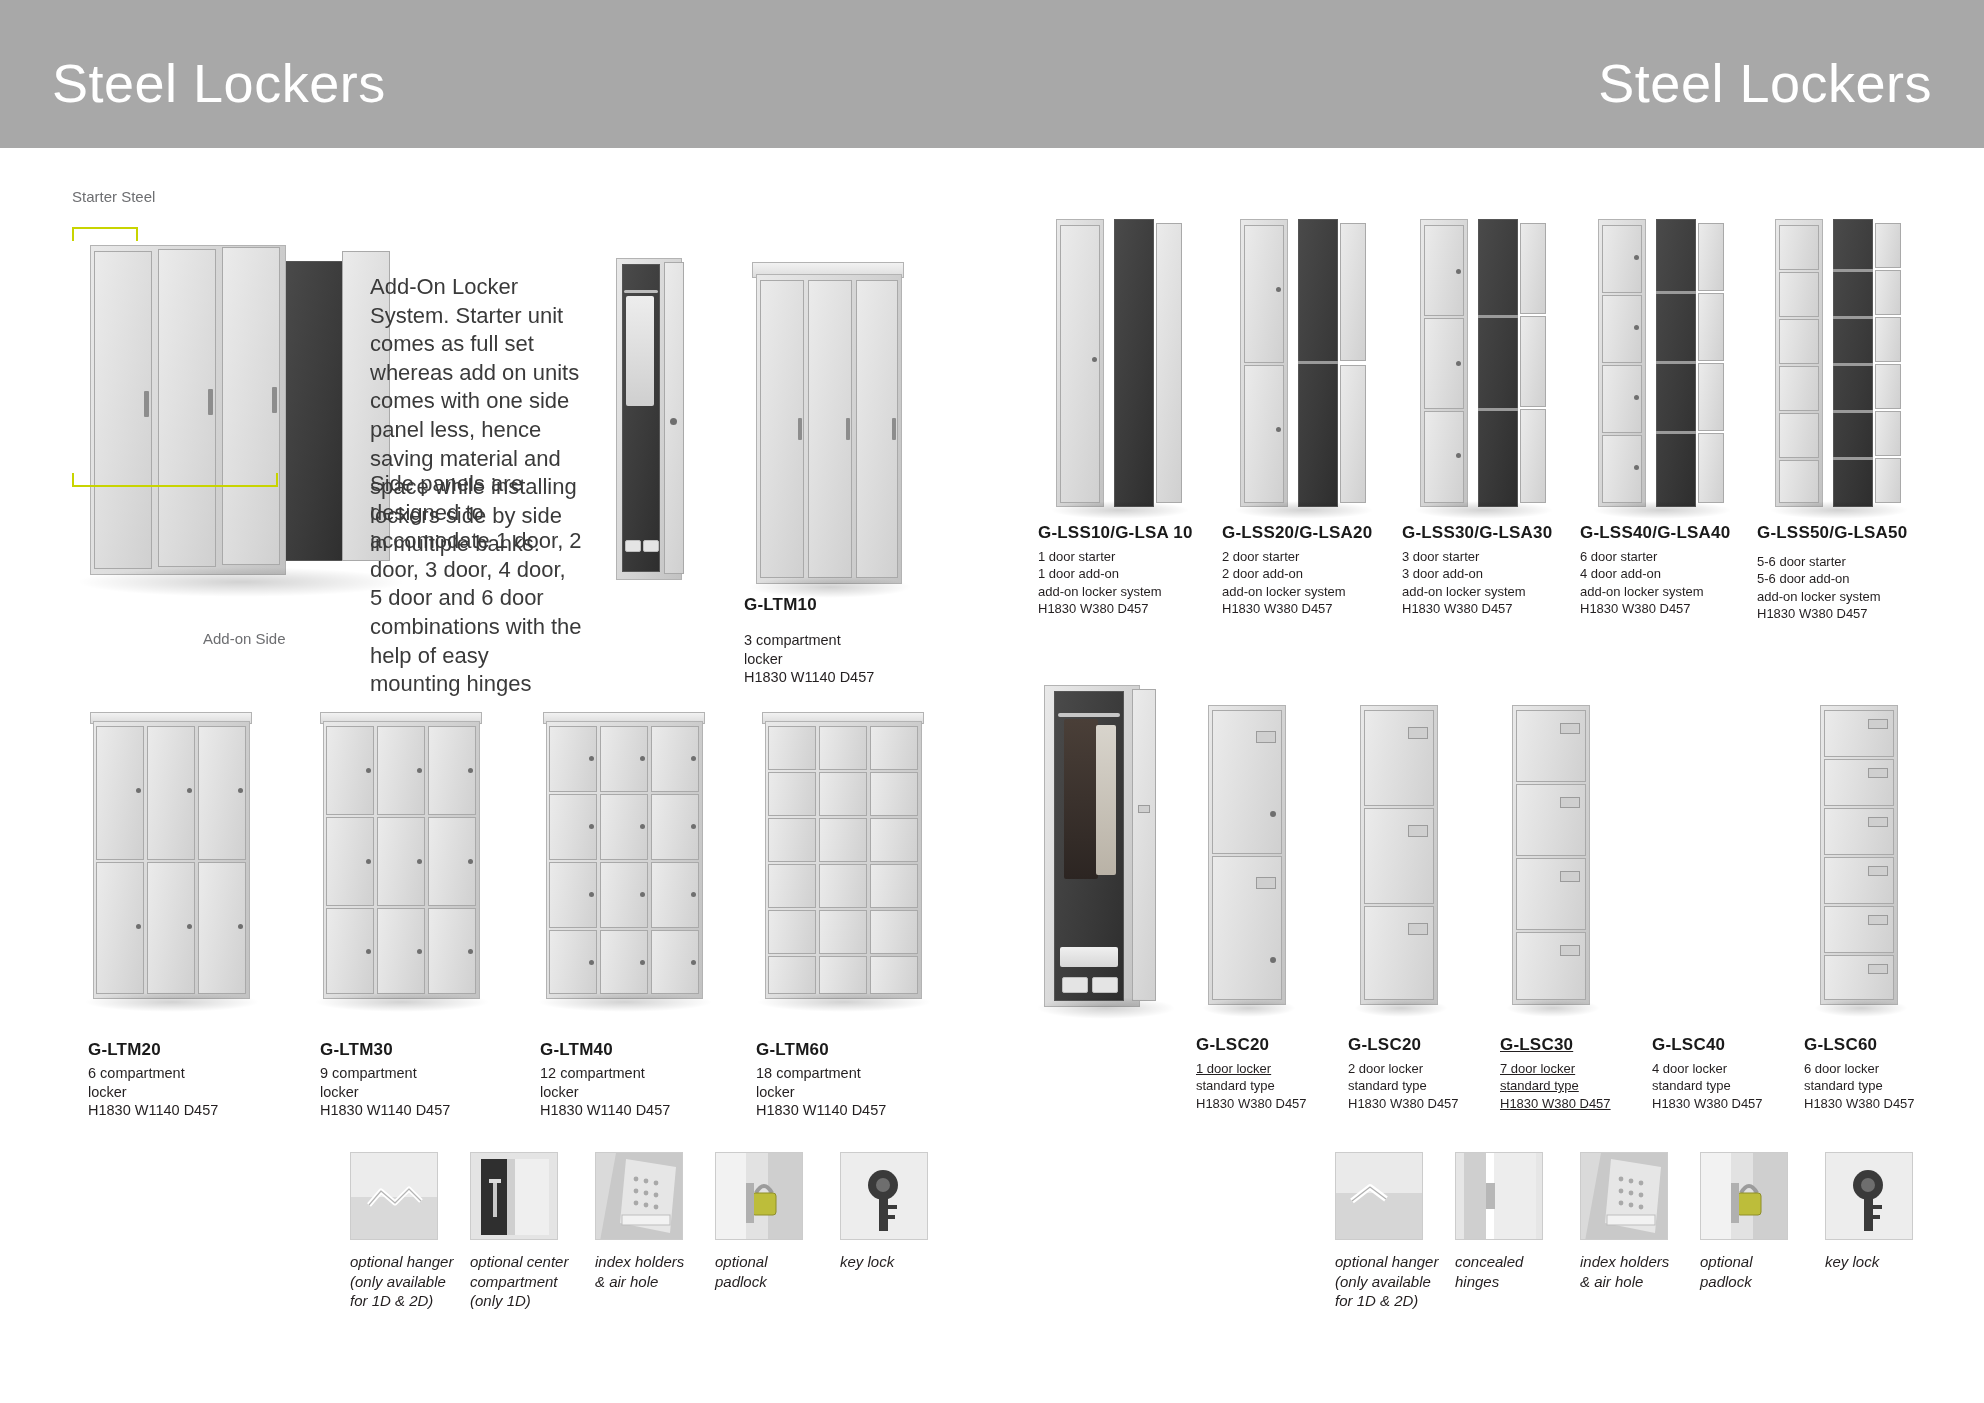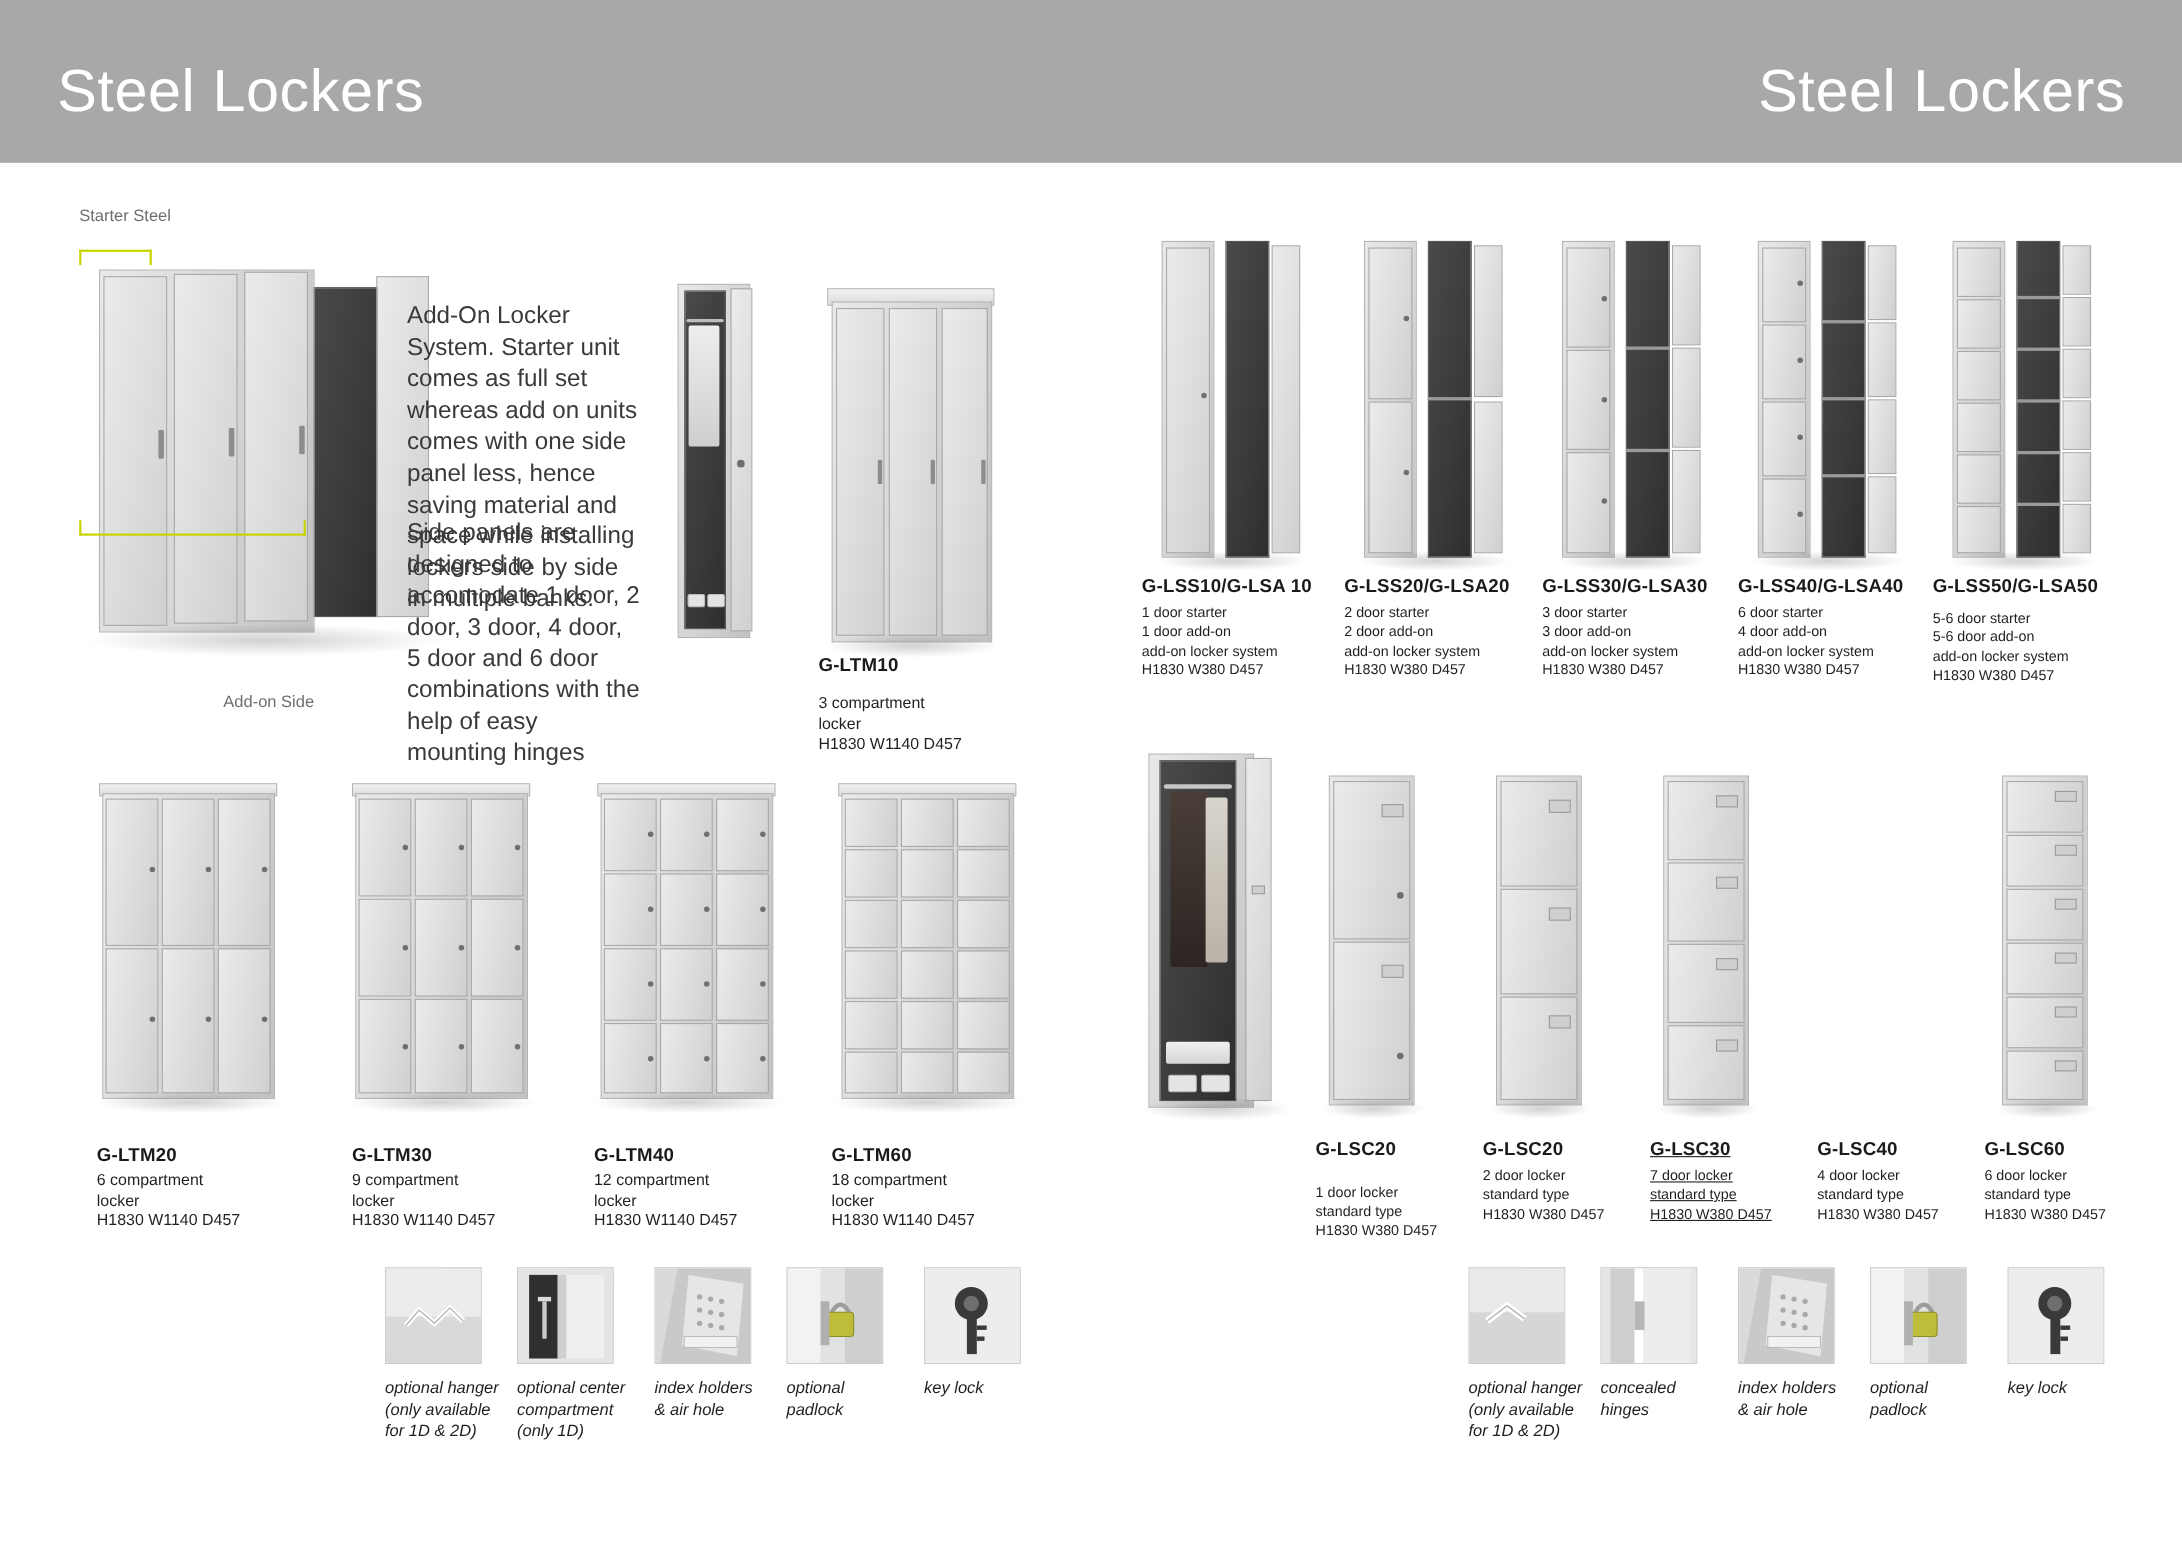--- a/index.html
+++ b/index.html
@@ -463,21 +463,21 @@
   <div class="cloth" style="left:56px; top:40px; width:20px; height:150px; background:linear-gradient(180deg,#d8d4cc,#b9b2a6);"></div>
   <div class="cloth" style="left:20px; top:262px; width:58px; height:20px; background:linear-gradient(180deg,#f0f0f0,#d6d6d6);"></div>
   <div class="shoe" style="left:22px; top:292px; width:26px; height:16px;"></div>
   <div class="shoe" style="left:52px; top:292px; width:26px; height:16px;"></div>
   <div class="door" style="left:92px; top:4px; width:24px; height:312px;"></div>
   <div class="plate" style="left:98px; top:120px; width:12px; height:8px;"></div>
   <div class="shadow" style="left:-4px; top:312px; width:140px; height:22px;"></div>
 </div>
 <div style="position:absolute; left:1196px; top:1035px; width:150px;">
   <div class="code">G-LSC20</div>
-  <div class="desc-sm" style="margin-top:20px;">1 door locker</div>
+  <div class="desc-sm" style="margin-top:5px;text-decoration:underline;">1 door locker</div>
   <div class="desc-sm">standard type</div>
   <div class="desc-sm">H1830 W380 D457</div>
 </div>
 
 <div class="locker" style="left:1208px; top:705px; width:110px; height:310px;">
   <div class="cab" style="left:0; top:0; width:78px; height:300px;"></div>
   <div class="door" style="left:4px; top:5px; width:70px; height:144px;"></div>
   <div class="door" style="left:4px; top:151px; width:70px; height:144px;"></div>
   <div class="plate" style="left:48px; top:26px; width:20px; height:12px;"></div>
   <div class="plate" style="left:48px; top:172px; width:20px; height:12px;"></div>

